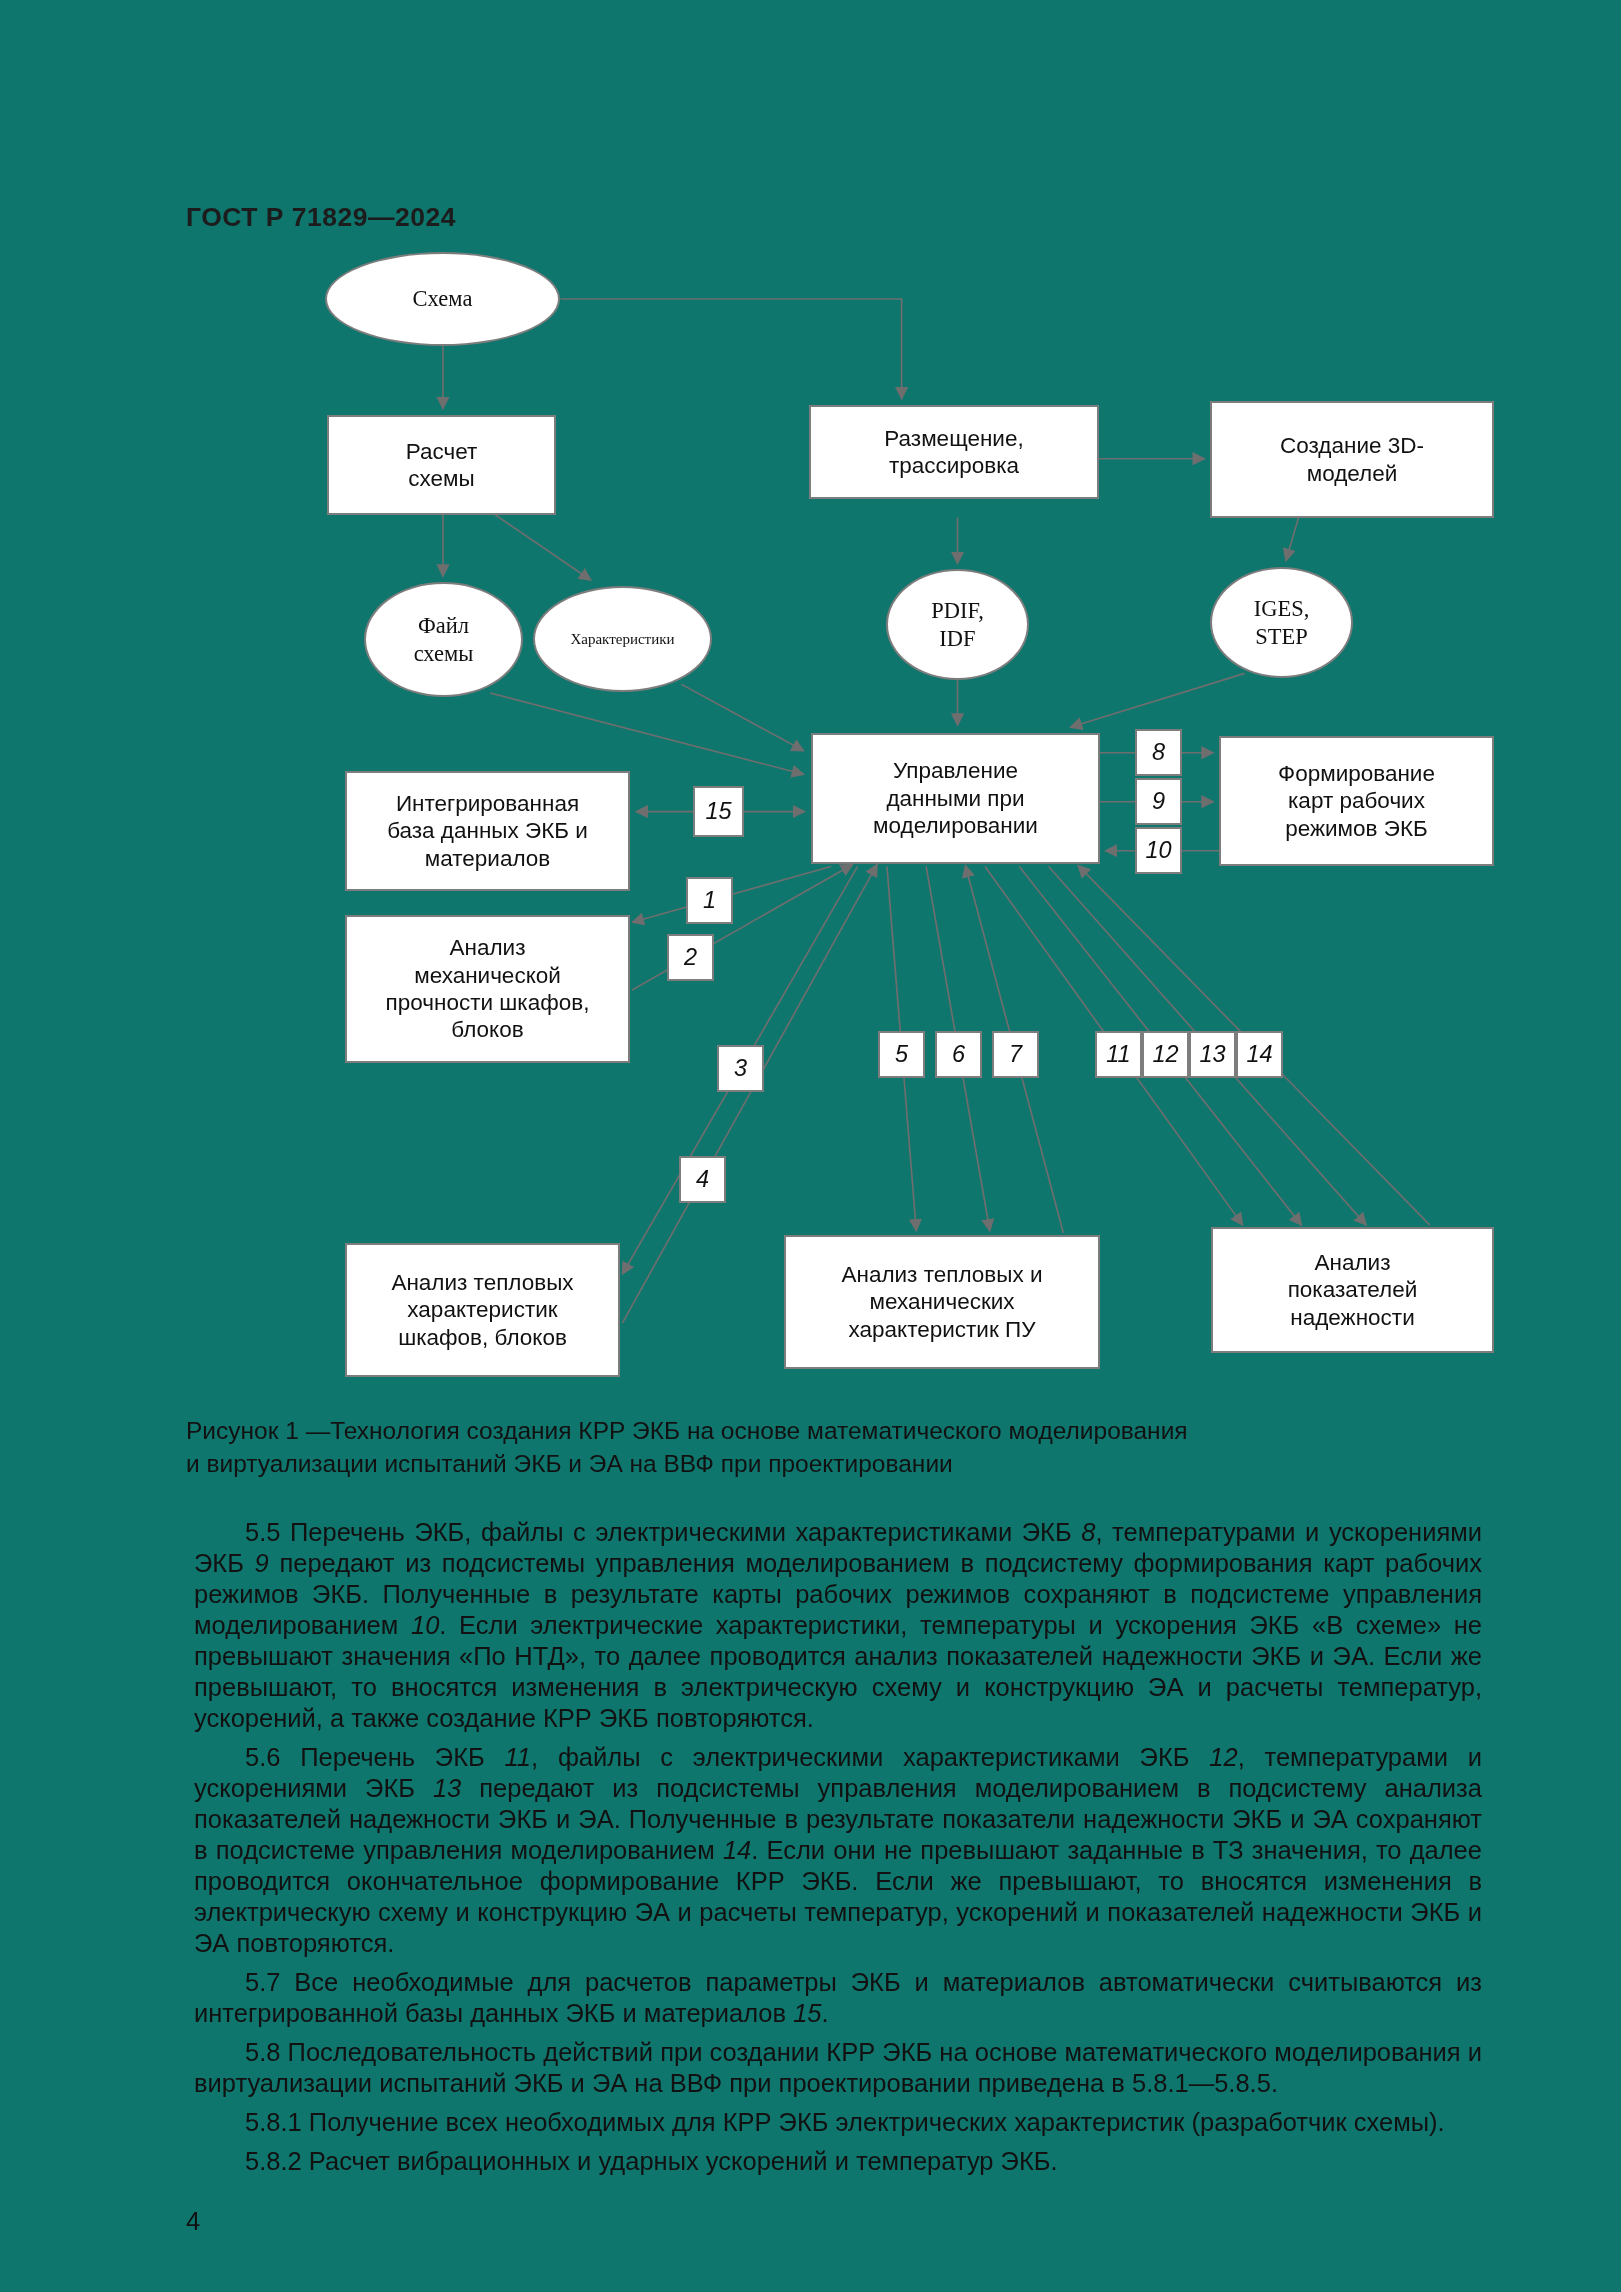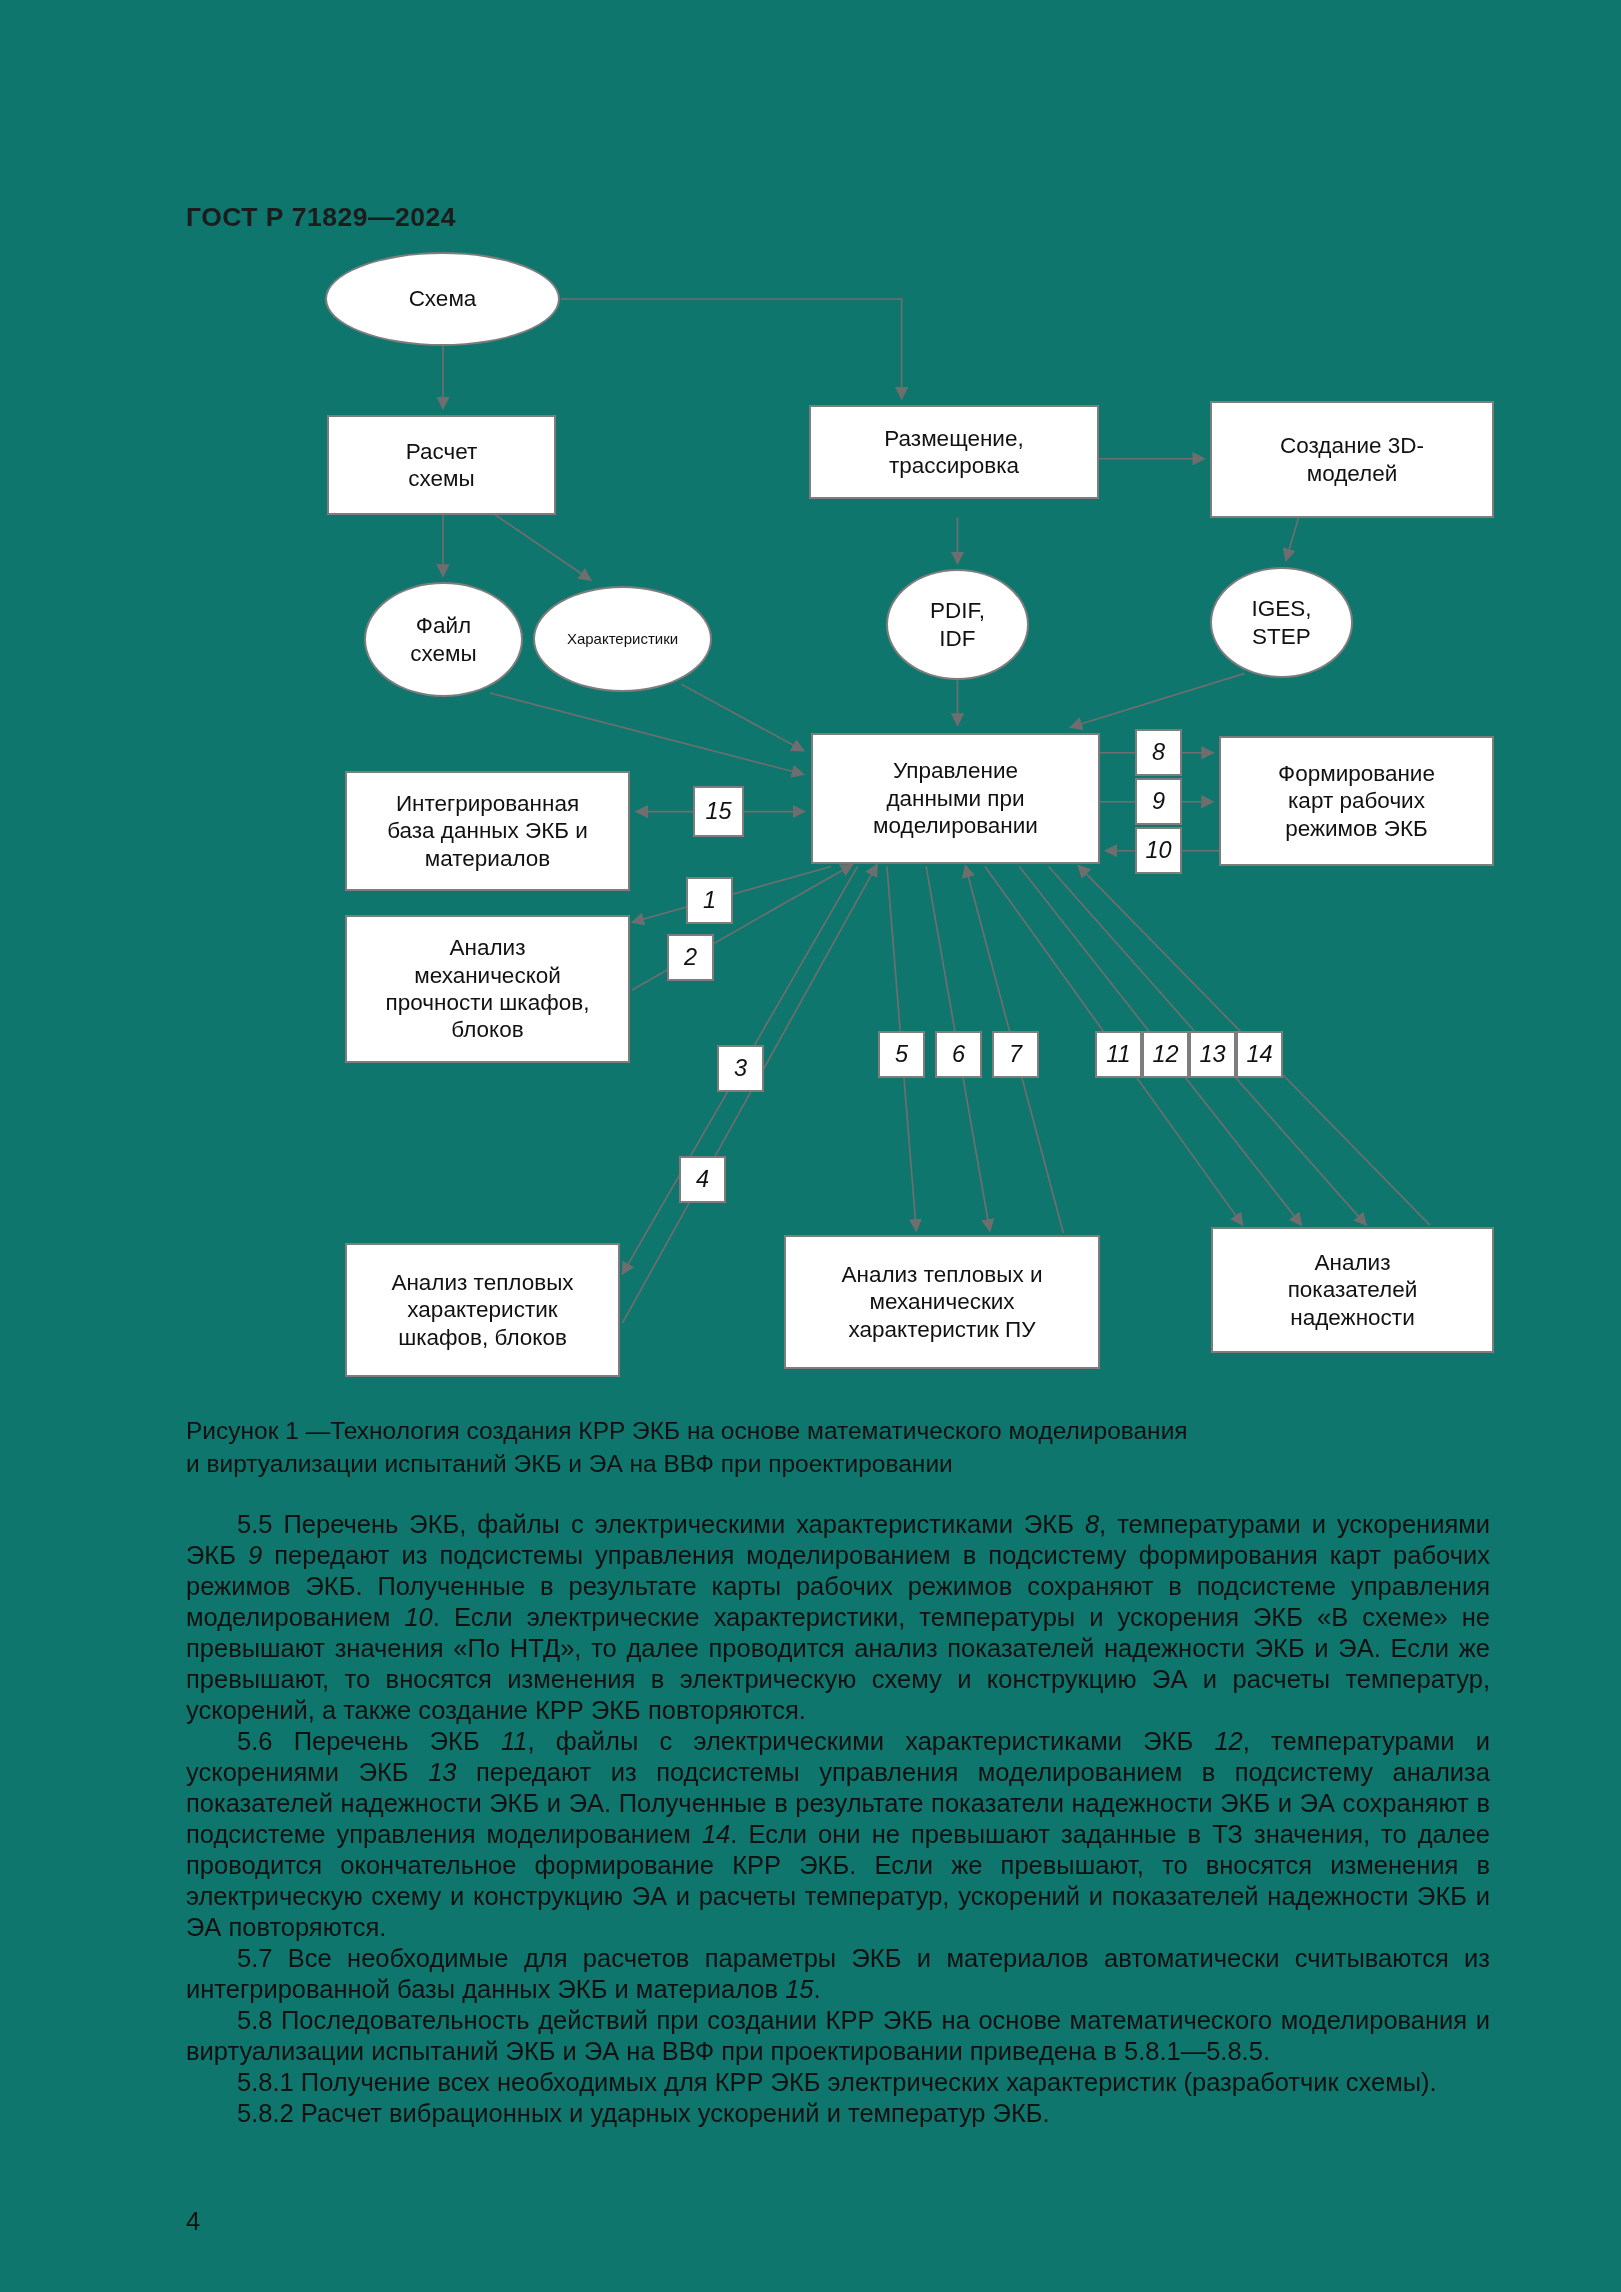--- a/index.html
+++ b/index.html
@@ -17,39 +17,39 @@
   }
   
   .diagram-svg{position:absolute;left:0;top:0;z-index:1;}
   .node{
     position:absolute;z-index:2;box-sizing:border-box;
     border:2px solid #7d7d7d;background:#fff;
     display:flex;align-items:center;justify-content:center;
     text-align:center;white-space:pre-line;
     font-size:22.5px;line-height:1.22;color:#111;
   }
-  .node.ellipse{border-radius:50%;}
+  .node.ellipse{border-radius:50%;font-family:Liberation Serif, serif;}
   .num{
     position:absolute;z-index:3;box-sizing:border-box;
     border:2px solid #7d7d7d;background:#fff;
     display:flex;align-items:center;justify-content:center;
     font-size:23.5px;font-style:italic;color:#111;
     width:47px;height:47px;
   }
   
   .fig-caption{
     position:absolute;left:186px;top:1414px;width:1304px;
     font-size:24.5px;line-height:1.35;color:#111;
   }
   .body-text{
     position:absolute;left:186px;top:1509px;width:1304px;
     font-size:25.5px;line-height:31px;color:#111;
   }
   .body-text p{
-    margin:0;text-align:justify;text-indent:51px;
+    margin:8px;text-align:justify;text-indent:51px;
   }
   .em{font-style:italic;}
   .page-number{
     position:absolute;left:186px;top:2207px;font-size:25.5px;color:#111;
   }
 </style>
 </head>
 <body>
 
 <div class="page">

